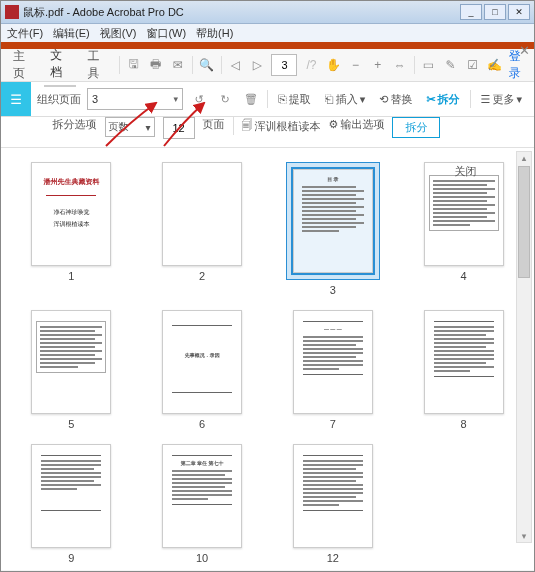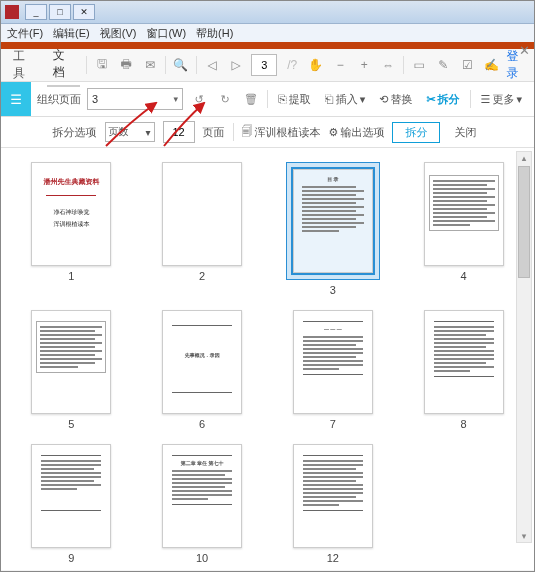--- a/index.html
+++ b/index.html
@@ -130,21 +130,21 @@
     padding: 0 4px;
   }
   .org-tool.split { color: #0f9ed8; font-weight: 600; }
   .scissors-icon { color: #0f9ed8; }
 
   .toolbar-split {
     height: 30px;
     background: #fff;
     border-bottom: 1px solid #e0e0e0;
     display: flex;
-    align-items: center;
+    align-items: flex-start;
     justify-content: center;
     gap: 8px;
     font-size: 11px;
     color: #555;
     position: relative;
   }
   .split-label { }
   .split-dropdown {
     width: 42px; height: 18px;
     border: 1px solid #b5b5b5;
@@ -164,21 +164,21 @@
   .split-opt {
     display: flex; align-items: center; gap: 2px;
     color: #555;
   }
   .split-action {
     border: 1px solid #0f9ed8;
     color: #0f9ed8;
     padding: 2px 12px;
     background: #fff;
   }
-  .split-close { color: #555; padding: 0 6px; }
+  .split-close { color: #555; padding: 0 6px; margin-top: 47px; }
 
   .arrow-annotate {
     position: absolute;
     pointer-events: none;
   }
 
   .thumbs-area {
     background: #fff;
     height: 400px;
     overflow: auto;
@@ -272,38 +272,42 @@
 
   .small-icon { font-size: 13px; }
 </style>
 </head>
 <body>
 
 <div class="window">
 
   <div class="titlebar">
     <span class="doc-icon"></span>
+    <span class="title">
+      <span>鼠标.pdf</span><span> - </span><span>Adobe Acrobat Pro DC</span>
+    </span>
     <div class="winbtn">_</div>
     <div class="winbtn">□</div>
     <div class="winbtn">✕</div>
   </div>
 
   <div class="menubar">
     <span class="menu-item">文件(F)</span>
     <span class="menu-item">编辑(E)</span>
     <span class="menu-item">视图(V)</span>
     <span class="menu-item">窗口(W)</span>
     <span class="menu-item">帮助(H)</span>
   </div>
 
   <div class="viewclose">✕</div>
 
   <div class="toolbar-main">
+    <span class="tab">主页</span>
+    <span class="tab active">文档</span>
     <span class="tab">工具</span>
-    <span class="tab active">文档</span>
     <div class="vdiv"></div>
     <div class="icon-btn">🖫</div>
     <div class="icon-btn">🖶</div>
     <div class="icon-btn">✉</div>
     <div class="vdiv"></div>
     <div class="icon-btn">🔍</div>
     <div class="vdiv"></div>
     <div class="icon-btn">◁</div>
     <div class="icon-btn">▷</div>
     <input class="page-input" value="3" style="">

